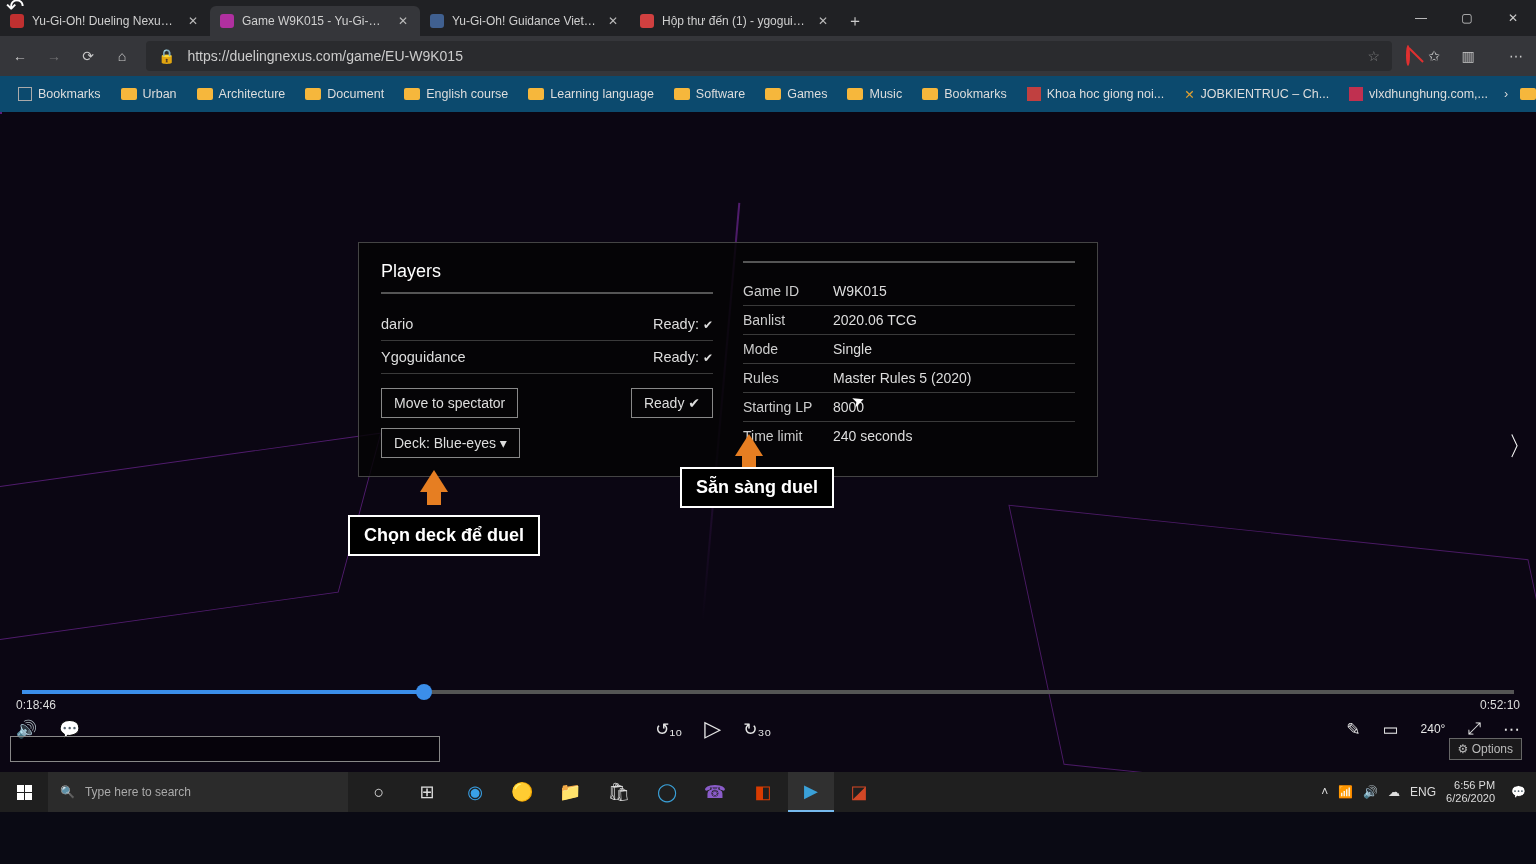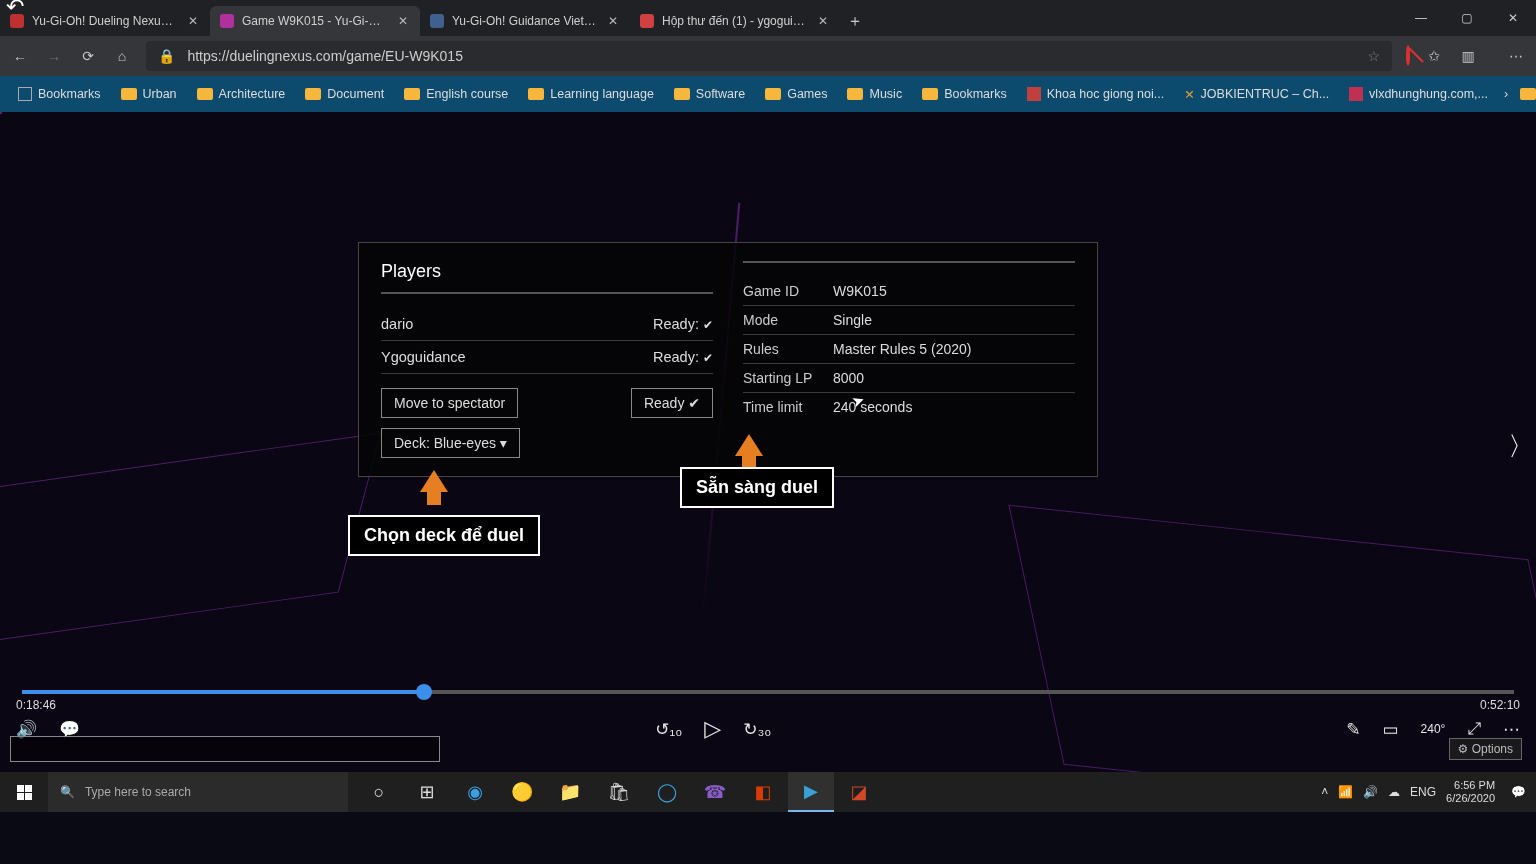--- a/index.html
+++ b/index.html
@@ -213,20 +213,24 @@
       </div>
     </div>
     <div class="col">
       <div class="hr"></div>
       <div class="infotable">
         <div class="irow">
             <span class="ilabel">Game ID</span>
             <span>W9K015</span>
           </div>
         <div class="irow">
+            <span class="ilabel">Banlist</span>
+            <span>2020.06 TCG</span>
+          </div>
+        <div class="irow">
             <span class="ilabel">Mode</span>
             <span>Single</span>
           </div>
         <div class="irow">
             <span class="ilabel">Rules</span>
             <span>Master Rules 5 (2020)</span>
           </div>
         <div class="irow">
             <span class="ilabel">Starting LP</span>
             <span>8000</span>

